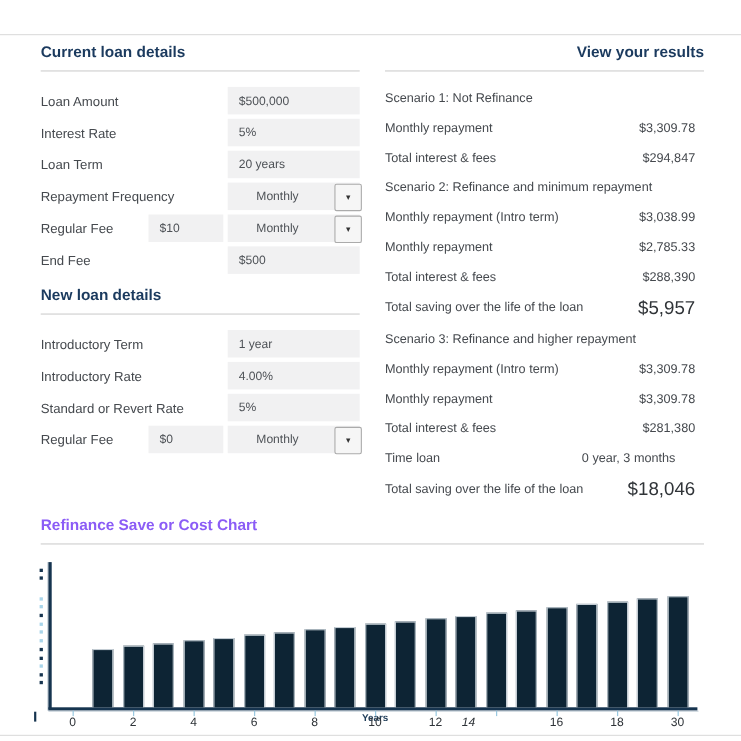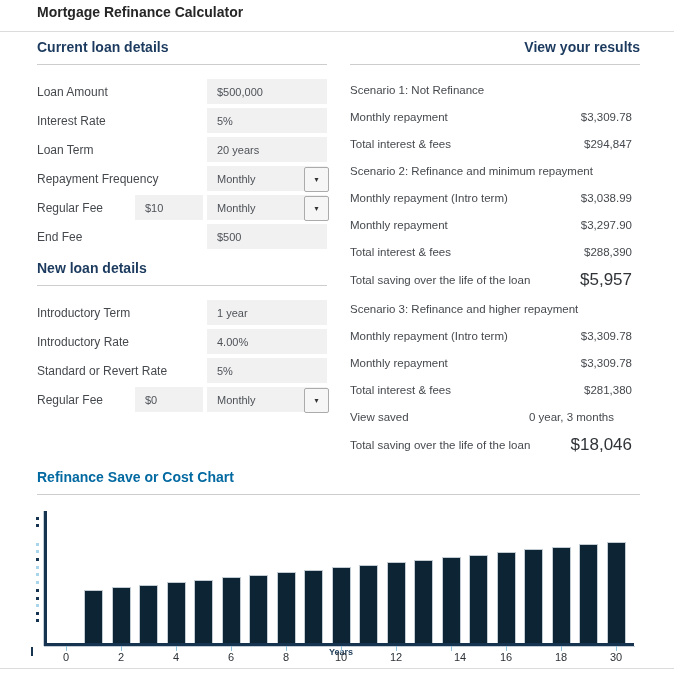--- a/index.html
+++ b/index.html
@@ -17,56 +17,55 @@
   .sec-head{font-size:14px;font-weight:bold;color:#1b3a5e;padding:0 0 9px 0;border-bottom:1px solid #cdcdcd;}
 
   .f-rows{margin-top:12px;}
   .f-row{position:relative;display:flex;align-items:center;height:29px;}
   .f-label{font-size:12px;color:#45494e;}
   .f-input{position:absolute;left:170px;width:120px;height:25px;background:#f1f1f2;border:none;
            font-size:11px;color:#4e5257;padding:0 10px;box-sizing:border-box;
            font-family:"Liberation Sans","DejaVu Sans",sans-serif;}
   .f-input.small{left:98px;width:68px;}
   .f-sel{position:absolute;left:170px;width:120px;height:25px;background:#f1f1f2;font-size:11px;
-         color:#4e5257;display:flex;align-items:center;padding-left:10px;box-sizing:border-box;cursor:pointer;}
+         color:#4e5257;display:flex;align-items:center;padding-left:26px;box-sizing:border-box;cursor:pointer;}
   .f-sel .btn{position:absolute;right:-2px;top:1px;width:23px;height:23px;background:#f6f6f6;
               border:1px solid #ababab;border-radius:2px;display:flex;align-items:center;
               justify-content:center;font-size:8px;color:#333;}
 
   .r-rows{margin-top:11px;}
   .r-title{height:27px;display:flex;align-items:center;font-size:11.5px;color:#45494e;}
   .r-row{height:27px;display:flex;align-items:center;justify-content:space-between;
          font-size:11.5px;color:#45494e;}
   .r-row .r-value{padding-right:8px;}
   .r-row.big{height:30px;}
   .r-row.big .r-value{font-size:17px;color:#303438;padding-right:8px;}
   .r-value.pad{padding-right:26px !important;padding-left:44px;}
 
   .chart-head{position:absolute;left:37px;top:469px;width:603px;font-size:14px;font-weight:bold;
-              color:#0369a1;padding-bottom:9px;border-bottom:1px solid #cdcdcd;}
+              color:#8b5cf6;padding-bottom:9px;border-bottom:1px solid #cdcdcd;}
   .chart{position:absolute;left:0;top:500px;width:674px;height:174px;}
   .y-light{position:absolute;left:43px;top:11px;width:1px;height:135px;background:#c2cdd6;}
   .y-dark{position:absolute;left:44px;top:11px;width:3px;height:134px;background:#16344f;}
   .x-dark{position:absolute;left:44px;top:143px;width:590px;height:3px;background:#16344f;}
   .x-light{position:absolute;left:44px;top:146px;width:591px;height:1px;background:#c2cdd6;}
   .bar{position:absolute;width:19px;background:#0d2434;border:1px solid #c3ccd3;border-bottom:none;
        box-sizing:border-box;}
   .x-tick{position:absolute;top:146px;width:1px;height:5px;background:#8fc3dd;}
   .x-label{position:absolute;top:151px;width:30px;text-align:center;font-size:11px;color:#2e3338;}
   .years{position:absolute;left:329px;top:147px;font-size:9px;font-weight:bold;color:#1f3c58;}
   .y-frag{position:absolute;left:36px;width:3px;height:3px;}
   .y-frag.dark{background:#16344f;}
   .y-frag.light{background:#a9d5ea;}
   .axis-frag{position:absolute;left:31px;top:147px;width:2px;height:9px;background:#16344f;}
 </style>
 </head>
 <body>
 
 <div class="page">
-  <div class="page-title">Mortgage Refinance Calculator</div>
   <div class="hdiv top-div"></div>
 
   <div class="sec sec-current">
     <div class="sec-head">Current loan details</div>
     <div class="f-rows" id="current-rows">
         <div class="f-row">
           <span class="f-label">Loan Amount</span>
           <input class="f-input" value="$500,000" style="">
         </div>
         <div class="f-row">
@@ -137,21 +136,21 @@
           <span class="r-label">Total interest &amp; fees</span>
           <span class="r-value">$294,847</span>
         </div>
         <div class="r-title">Scenario 2: Refinance and minimum repayment</div>
         <div class="r-row">
           <span class="r-label">Monthly repayment (Intro term)</span>
           <span class="r-value">$3,038.99</span>
         </div>
         <div class="r-row">
           <span class="r-label">Monthly repayment</span>
-          <span class="r-value">$3,297.90</span>
+          <span class="r-value">$2,785.33</span>
         </div>
         <div class="r-row">
           <span class="r-label">Total interest &amp; fees</span>
           <span class="r-value">$288,390</span>
         </div>
         <div class="r-row big">
           <span class="r-label">Total saving over the life of the loan</span>
           <span class="r-value">$5,957</span>
         </div>
         <div class="r-title">Scenario 3: Refinance and higher repayment</div>
@@ -161,21 +160,21 @@
         </div>
         <div class="r-row">
           <span class="r-label">Monthly repayment</span>
           <span class="r-value">$3,309.78</span>
         </div>
         <div class="r-row">
           <span class="r-label">Total interest &amp; fees</span>
           <span class="r-value">$281,380</span>
         </div>
         <div class="r-row">
-          <span class="r-label">View saved</span>
+          <span class="r-label">Time loan</span>
           <span class="r-value pad">0 year, 3 months</span>
         </div>
         <div class="r-row big">
           <span class="r-label">Total saving over the life of the loan</span>
           <span class="r-value">$18,046</span>
         </div>
       </div>
   </div>
 
   <div class="chart-head">Refinance Save or Cost Chart</div>
@@ -215,21 +214,21 @@
       <div class="x-label" style="left: 161px;">4</div>
       <div class="x-tick" style="left: 231px;"></div>
       <div class="x-label" style="left: 216px;">6</div>
       <div class="x-tick" style="left: 286px;"></div>
       <div class="x-label" style="left: 271px;">8</div>
       <div class="x-tick" style="left: 341px;"></div>
       <div class="x-label" style="left: 326px;">10</div>
       <div class="x-tick" style="left: 396px;"></div>
       <div class="x-label" style="left: 381px;">12</div>
       <div class="x-tick" style="left: 451px;"></div>
-      <div class="x-label" style="left: 445px;">14</div>
+      <div class="x-label" style="left: 411px; font-style: italic;">14</div>
       <div class="x-tick" style="left: 506px;"></div>
       <div class="x-label" style="left: 491px;">16</div>
       <div class="x-tick" style="left: 561px;"></div>
       <div class="x-label" style="left: 546px;">18</div>
       <div class="x-tick" style="left: 616px;"></div>
       <div class="x-label" style="left: 601px;">30</div>
       <div class="y-frag dark" style="top: 17px;"></div>
       <div class="y-frag dark" style="top: 24px;"></div>
       <div class="y-frag light" style="top: 43px;"></div>
       <div class="y-frag light" style="top: 50px;"></div>

